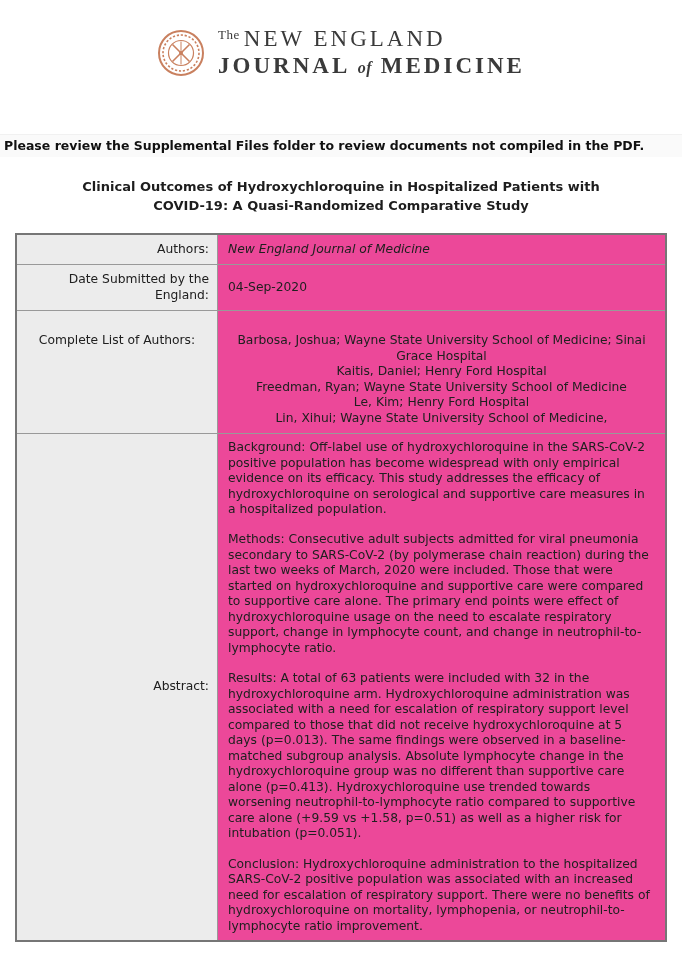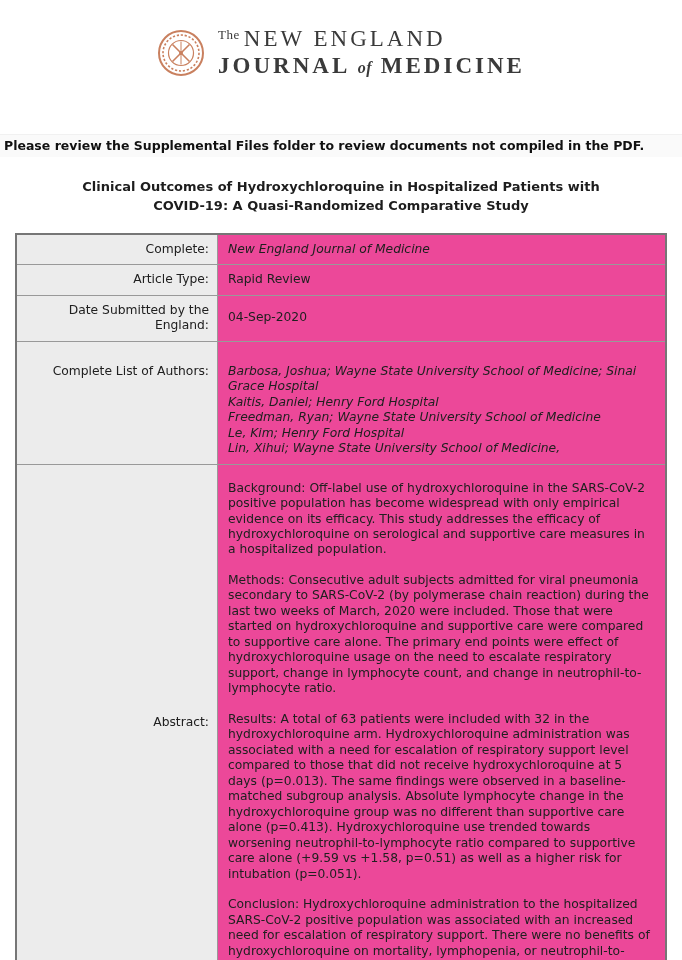--- a/index.html
+++ b/index.html
@@ -89,26 +89,26 @@
     color: #202020;
   }
   td.value-cell {
     background: #ec4899;
     text-align: left;
     vertical-align: middle;
     padding: 7px 10px;
     color: #202020;
   }
   tr.row-authors td.label-cell,
-  tr.row-authors td.value-cell { vertical-align: top; padding-top: 22px; }
+  tr.row-authors td.value-cell { vertical-align: top; padding-top: 22px; text-align: center; }
   td.value-journal { font-style: italic; }
-  td.value-authors { white-space: pre-line; font-style: italic; }
+  td.value-authors { white-space: pre-line; }
   tr.row-abstract td.value-cell { vertical-align: top; padding-top: 6px; padding-bottom: 6px; }
   tr.row-abstract td.label-cell { vertical-align: middle; }
-  .abstract-par { margin: 10px 0 15px 0; }
+  .abstract-par { margin: 0 0 15px 0; }
   .abstract-par:last-child { margin-bottom: 0; }
 </style>
 </head>
 <body>
 
 <div class="page">
 
   <div class="masthead">
     <span class="seal">
       <svg width="48" height="48" viewBox="0 0 48 48" aria-hidden="true">
@@ -126,26 +126,22 @@
     </span>
   </div>
 
   <div class="notice">Please review the Supplemental Files folder to review documents not compiled in the PDF.</div>
 
   <div class="ms-title">Clinical Outcomes of Hydroxychloroquine in Hospitalized Patients with COVID-19: A Quasi-Randomized Comparative Study</div>
 
   <table class="details">
     <tbody>
       <tr class="row-journal">
-        <td class="label-cell">Complete:</td>
+        <td class="label-cell">Authors:</td>
         <td class="value-cell value-journal">New England Journal of Medicine</td>
-      </tr>
-      <tr class="row-article-type">
-        <td class="label-cell">Article Type:</td>
-        <td class="value-cell">Rapid Review</td>
       </tr>
       <tr class="row-date-submitted">
         <td class="label-cell">Date Submitted by the England:</td>
         <td class="value-cell">04-Sep-2020</td>
       </tr>
       <tr class="row-authors">
         <td class="label-cell">Complete List of Authors:</td>
         <td class="value-cell value-authors">Barbosa, Joshua; Wayne State University School of Medicine; Sinai Grace Hospital
 Kaitis, Daniel; Henry Ford Hospital
 Freedman, Ryan; Wayne State University School of Medicine

